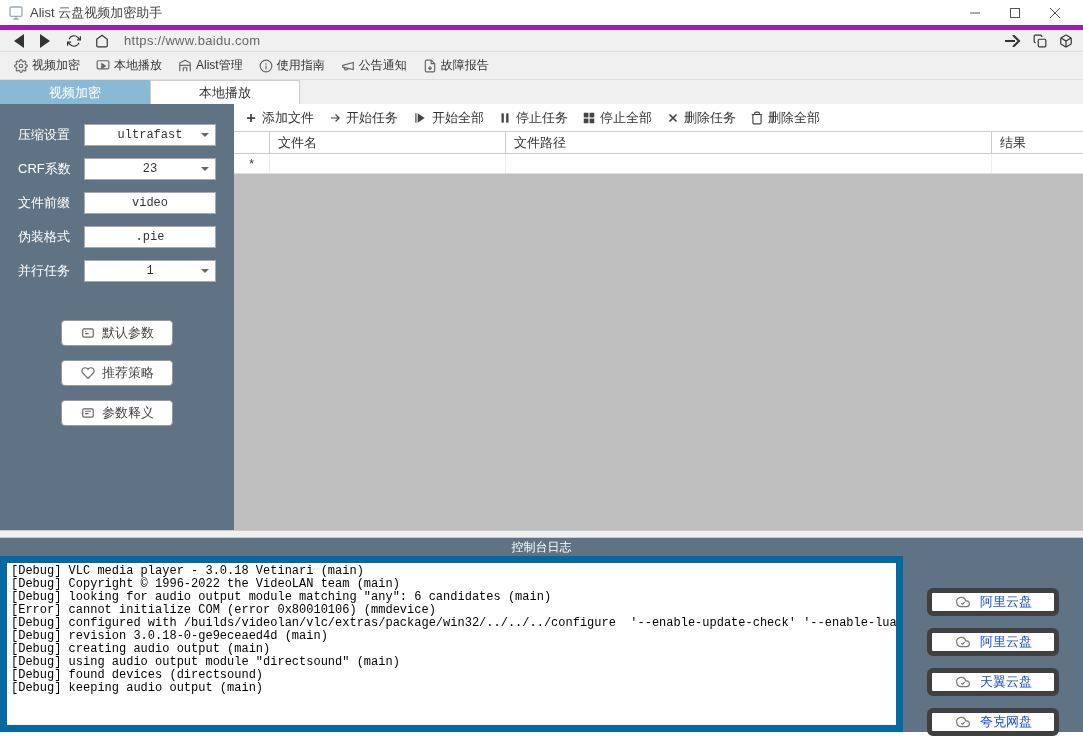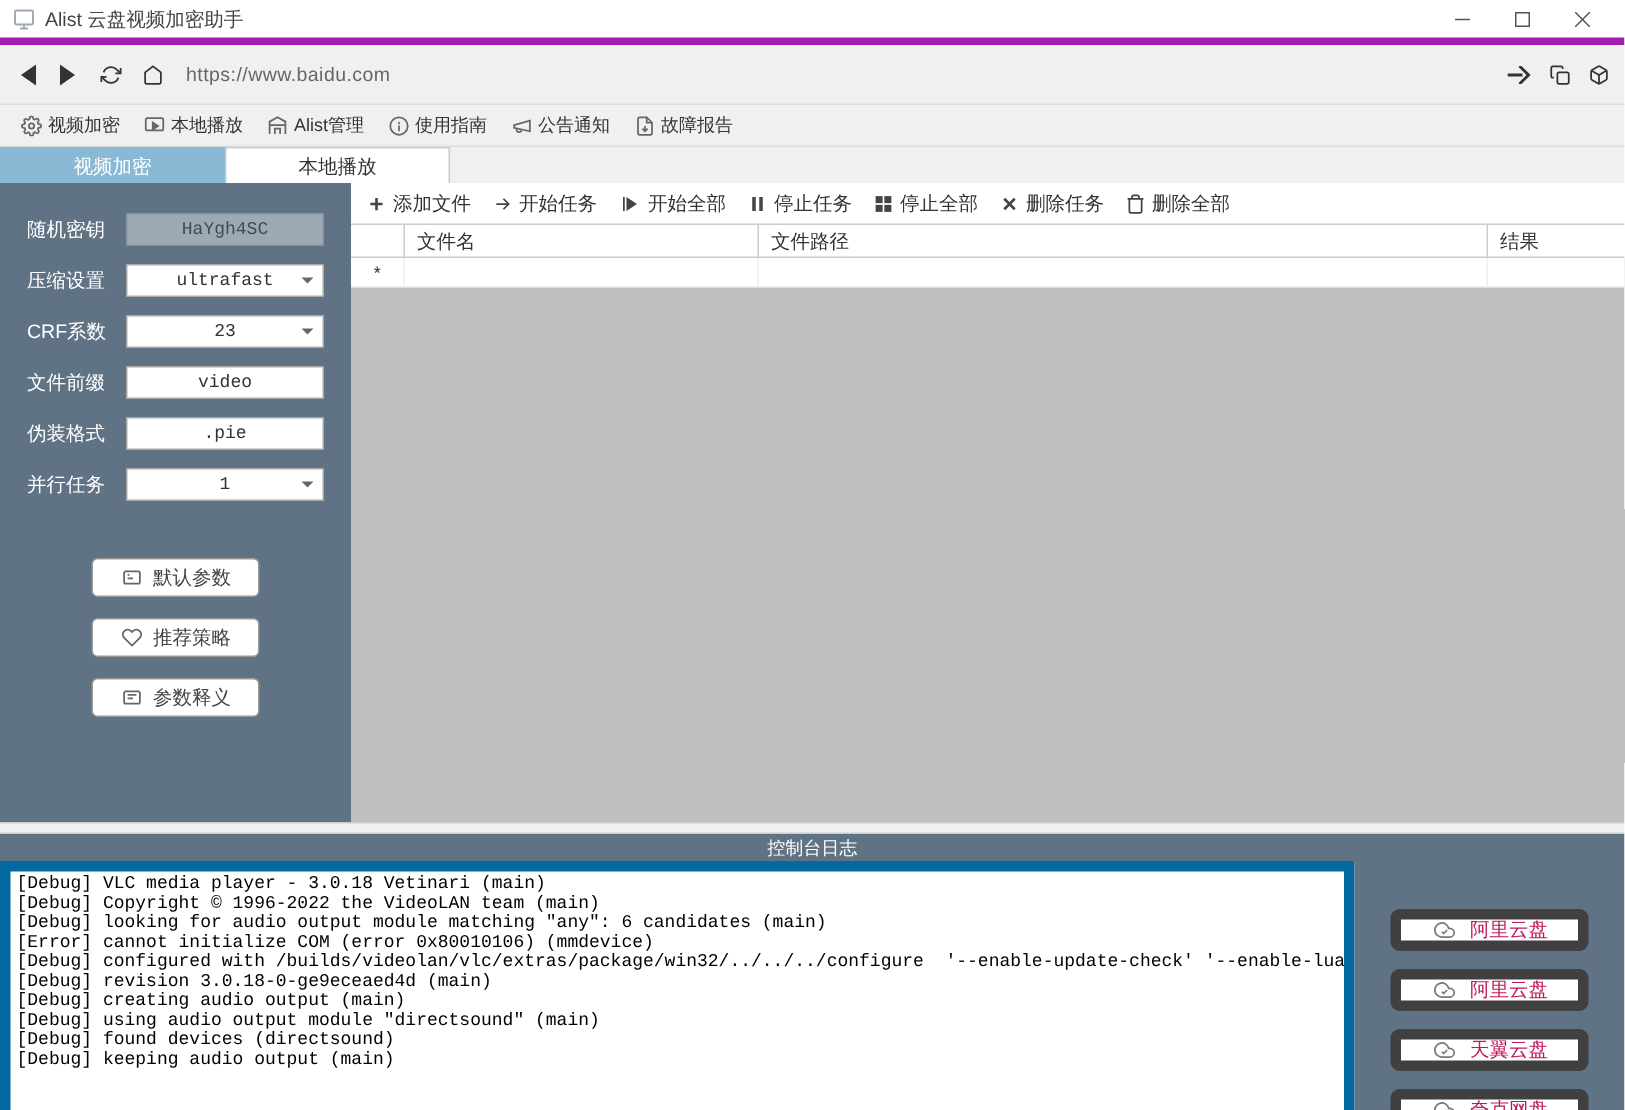--- a/index.html
+++ b/index.html
@@ -4,21 +4,21 @@
   <style>
     * { box-sizing: border-box; margin: 0; padding: 0; font-family: "Microsoft YaHei", sans-serif; }
     body { width: 1083px; height: 740px; background: #fff; font-size: 12px; color: #333; overflow: hidden; }
     
     .titlebar { height: 30px; display: flex; align-items: center; padding: 0 8px; background: #fff; border-bottom: 5px solid #a21caf; }
     .titlebar .logo { width:16px; height:16px; margin-right:6px; color:#9aaab8; }
     .titlebar .title { color: #444; font-size: 13px; }
     .titlebar .winbtns { margin-left: auto; display: flex; gap: 0; }
     .titlebar .winbtn { width: 40px; height: 24px; display: flex; align-items: center; justify-content: center; cursor: pointer; color:#555;}
     
-    .navbar { height: 40px; background: #f0f0f0; display: flex; align-items: center; padding: 0 8px; gap: 8px; border-bottom: 1px solid #ddd; }
+    .navbar { height: 22px; background: #f0f0f0; display: flex; align-items: center; padding: 0 8px; gap: 8px; border-bottom: 1px solid #ddd; }
     .navbar .navicon { cursor: pointer; color:#333; padding:2px;}
     .navbar .url { color: #666; font-size: 13px; letter-spacing: 0.3px; padding-left:4px;}
     .navbar .right { margin-left: auto; display: flex; gap: 8px; align-items: center; }
     
     .menubar { height: 28px; background: #f0f0f0; display: flex; align-items: center; padding: 0 8px; gap: 4px; border-bottom: 1px solid #ddd; }
     .menubar .menuitem { display: flex; align-items: center; padding: 2px 6px; cursor: pointer; color:#333; gap:4px; font-size:12px;}
     .menubar svg { color:#666; }
 
     .tabs { display: flex; background: #f0f0f0;}
     .tab { width: 150px; height: 24px; display: flex; align-items: center; justify-content: center; border: 1px solid #ccc; cursor: pointer; font-size:13px; border-bottom:none;}
@@ -53,21 +53,21 @@
     .td1 {width:36px; display:flex; align-items:center; justify-content:center; border-right:1px solid #eee;}
     .td2 {width:236px; border-right:1px solid #eee;}
     .td3 {width:486px; border-right:1px solid #eee;}
 
     .splitter { height: 8px; background: #f0f0f0; border-top:1px solid #ccc; border-bottom:1px solid #ccc;}
     
     .consolehead { height: 18px; background: #607385; color: #fff; text-align: center; font-size: 12px; display:flex; align-items:center; justify-content:center;}
     .consolewrap { display: flex; height: 176px; }
     .console { flex: 1; background: #fff; color: #000; font-family: "Courier New", monospace; font-size: 12px; line-height: 13px; padding: 2px 4px; overflow: hidden; white-space: pre; border:7px solid #0369a1;}
     .cloudpanel { width: 180px; background: #607385; display: flex; flex-direction: column; gap: 12px; padding: 32px 24px; }
-    .cloudbtn { height: 28px; background: #fff; border: 7px solid #404040; border-radius: 6px; display: flex; align-items: center; justify-content: center; gap: 8px; cursor: pointer; font-size:13px; color:#be185d;}
+    .cloudbtn { height: 28px; background: #fff; border: 5px solid #404040; border-radius: 6px; display: flex; align-items: center; justify-content: center; gap: 8px; cursor: pointer; font-size:13px; color:#1d4ed8;}
     .cloudbtn svg {color:#777;}
     
     svg { display: block; }
   </style>
 </head>
 <body>
 
 <div class="titlebar">
   <svg class="logo" width="16" height="16" viewBox="0 0 24 24" fill="none" stroke="currentColor" stroke-width="2">
       <rect x="3" y="3" width="18" height="14" rx="2"></rect>
@@ -186,24 +186,20 @@
   <div class="tab active">
       <span>视频加密</span>
     </div>
   <div class="tab inactive">
       <span>本地播放</span>
     </div>
 </div>
 
 <div class="body">
   <div class="sidebar">
-    <div class="field">
-        <label>随机密钥</label>
-        <div class="ctrl key">HaYgh4SC</div>
-      </div>
     <div class="field">
         <label>压缩设置</label>
         <div class="ctrl drop">ultrafast</div>
       </div>
     <div class="field">
         <label>CRF系数</label>
         <div class="ctrl drop">23</div>
       </div>
     <div class="field">
         <label>文件前缀</label>

